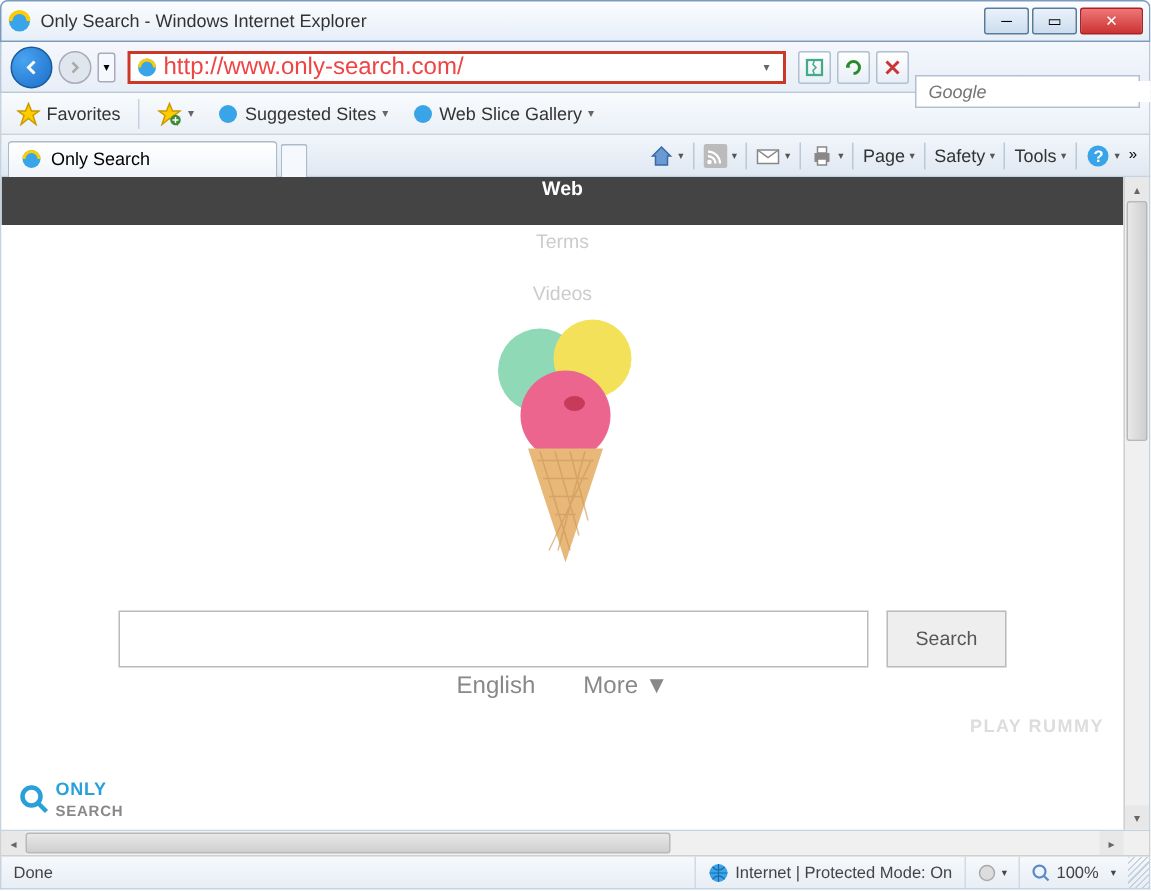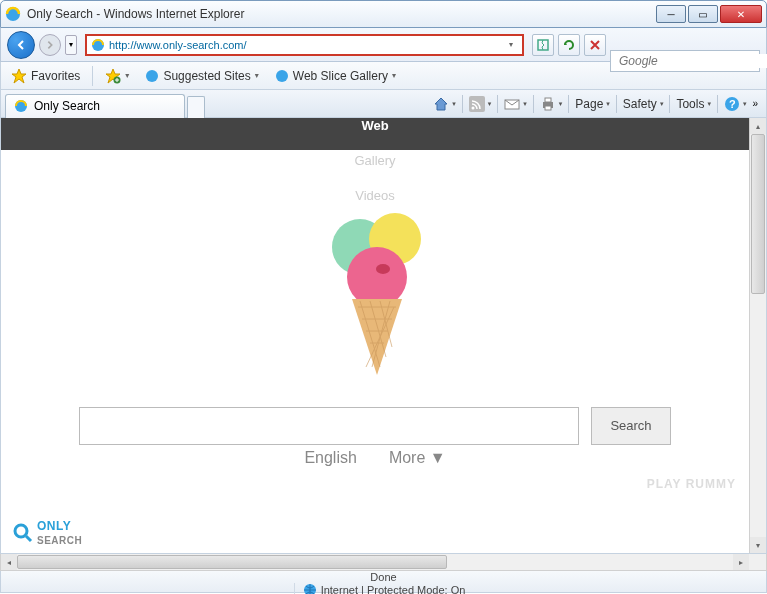--- a/index.html
+++ b/index.html
@@ -13,21 +13,21 @@
 .win-btn { width: 30px; height: 18px; border: 1px solid #5a7a9a; background: linear-gradient(#eaf2fb,#cde); margin-left: 2px; border-radius: 2px; display:flex; align-items:center; justify-content:center; font-size:10px; cursor:pointer; }
 .win-btn.close { width: 42px; background: linear-gradient(#e77, #c33); color:#fff; border-color:#a22; }
 
 
 .navbar { height: 34px; background: linear-gradient(#f4f8fd,#e8eef7); border: 1px solid #b8c8da; border-top:none; display:flex; align-items:center; padding: 0 6px; gap: 4px; }
 .nav-back { width:28px; height:28px; border-radius:50%; background: radial-gradient(circle at 30% 30%, #4aa3f0, #1a6fc9); border:1px solid #1a5a9a; display:flex; align-items:center; justify-content:center; color:#fff; cursor:pointer; }
 .nav-fwd { width:22px; height:22px; border-radius:50%; background:#e0e6ed; border:1px solid #aab; display:flex; align-items:center; justify-content:center; color:#999; }
 .nav-dd { width:12px; height:20px; border:1px solid #aab; background:#f5f8fc; border-radius:2px; font-size:8px; display:flex; align-items:center; justify-content:center; cursor:pointer; }
 .addr-wrap { flex:1; height:22px; border:2px solid #cc3828; background:#fff; display:flex; align-items:center; padding:0 4px; margin:0 4px; }
 .addr-wrap .favicon { width:14px; height:14px; margin-right:4px; }
-.addr-wrap input { border:none; outline:none; flex:1; font-size:11px; color:#0369a1; }
+.addr-wrap input { border:none; outline:none; flex:1; font-size:16px; color:#ef4444; }
 .addr-dd { width:14px; font-size:8px; color:#666; cursor:pointer; text-align:center; }
 .nav-icon-btn { width:22px; height:22px; border:1px solid #b0c0d0; background:linear-gradient(#fff,#e8eef7); border-radius:2px; display:flex; align-items:center; justify-content:center; cursor:pointer; }
 .searchbox { width:150px; height:22px; border:1px solid #b0c0d0; background:#fff; display:flex; align-items:center; padding:0 4px;margin-top:32px; }
 .searchbox input { border:none; outline:none; flex:1; font-size:12px; font-style:italic; color:#888; }
 
 
 .favbar { height:28px; background: linear-gradient(#f9fbfd,#eaf0f7); border:1px solid #c5d2e0; border-top:none; display:flex; align-items:center; padding:12px 6px; gap:8px; }
 .favbar .item { display:flex; align-items:center; gap:4px; color:#333; cursor:pointer; padding:2px 4px; }
 .favbar .dd { font-size:8px; color:#666; }
 
@@ -65,21 +65,21 @@
 .footer .links span { cursor:pointer; }
 .ghost { position:absolute; right:30px; bottom:62px; color:#ddd; font-weight:bold; font-size:12px; letter-spacing:1px; }
 
 
 .hscroll { height:17px; background:#f0f0f0; border:1px solid #d0d0d0; border-top:none; display:flex; align-items:center; position:relative; }
 .hscroll .arrow { width:16px; height:100%; background:#e8e8e8; display:flex; align-items:center; justify-content:center; font-size:8px; color:#666; cursor:pointer; }
 .hscroll .track { flex:1; position:relative; height:100%; }
 .hscroll .thumb { position:absolute; top:1px; bottom:1px; left:0; width:60%; background:linear-gradient(#e8e8e8,#cfcfcf); border:1px solid #b8b8b8; border-radius:2px; }
 
 
-.statusbar { height:22px; border:1px solid #c5d2e0; border-top:none; background:linear-gradient(#f6f9fc,#e8eef5); display:flex; align-items:center; font-size:11px; color:#444;flex-direction:column; }
+.statusbar { height:22px; border:1px solid #c5d2e0; border-top:none; background:linear-gradient(#f6f9fc,#e8eef5); display:flex; align-items:flex-start; font-size:11px; color:#444; }
 .statusbar .cell { padding:0 8px; height:100%; display:flex; align-items:center; gap:4px; border-left:1px solid #d0dae5; }
 .statusbar .cell:first-child { border-left:none; flex:1; }
 
 svg { display:block; }
 </style>
 </head>
 <body>
 
 <div class="titlebar">
   <svg class="ie-icon" viewBox="0 0 16 16">
@@ -238,21 +238,21 @@
         <span class="dd">▾</span>
       </div>
     <span class="expand">»</span>
   </div>
 </div>
 
 <div class="content-wrap" style="position:relative">
   <div class="content">
     <div class="dark-nav">
       <span class="active">Web</span>
-      <span>Gallery</span>
+      <span>Terms</span>
       <span>Videos</span>
       <span>Games</span>
     </div>
     <div class="hero">
       <svg class="ice" width="130" height="180" viewBox="0 0 130 180">
         <circle cx="50" cy="50" r="28" fill="#8fd9b6"></circle>
         <circle cx="85" cy="42" r="26" fill="#f4e15a"></circle>
         <circle cx="67" cy="80" r="30" fill="#ec658f"></circle>
         <ellipse cx="73" cy="72" rx="7" ry="5" fill="#c73a5a"></ellipse>
         <path d="M42 102 L92 102 L67 178 Z" fill="#e8b878"></path>

